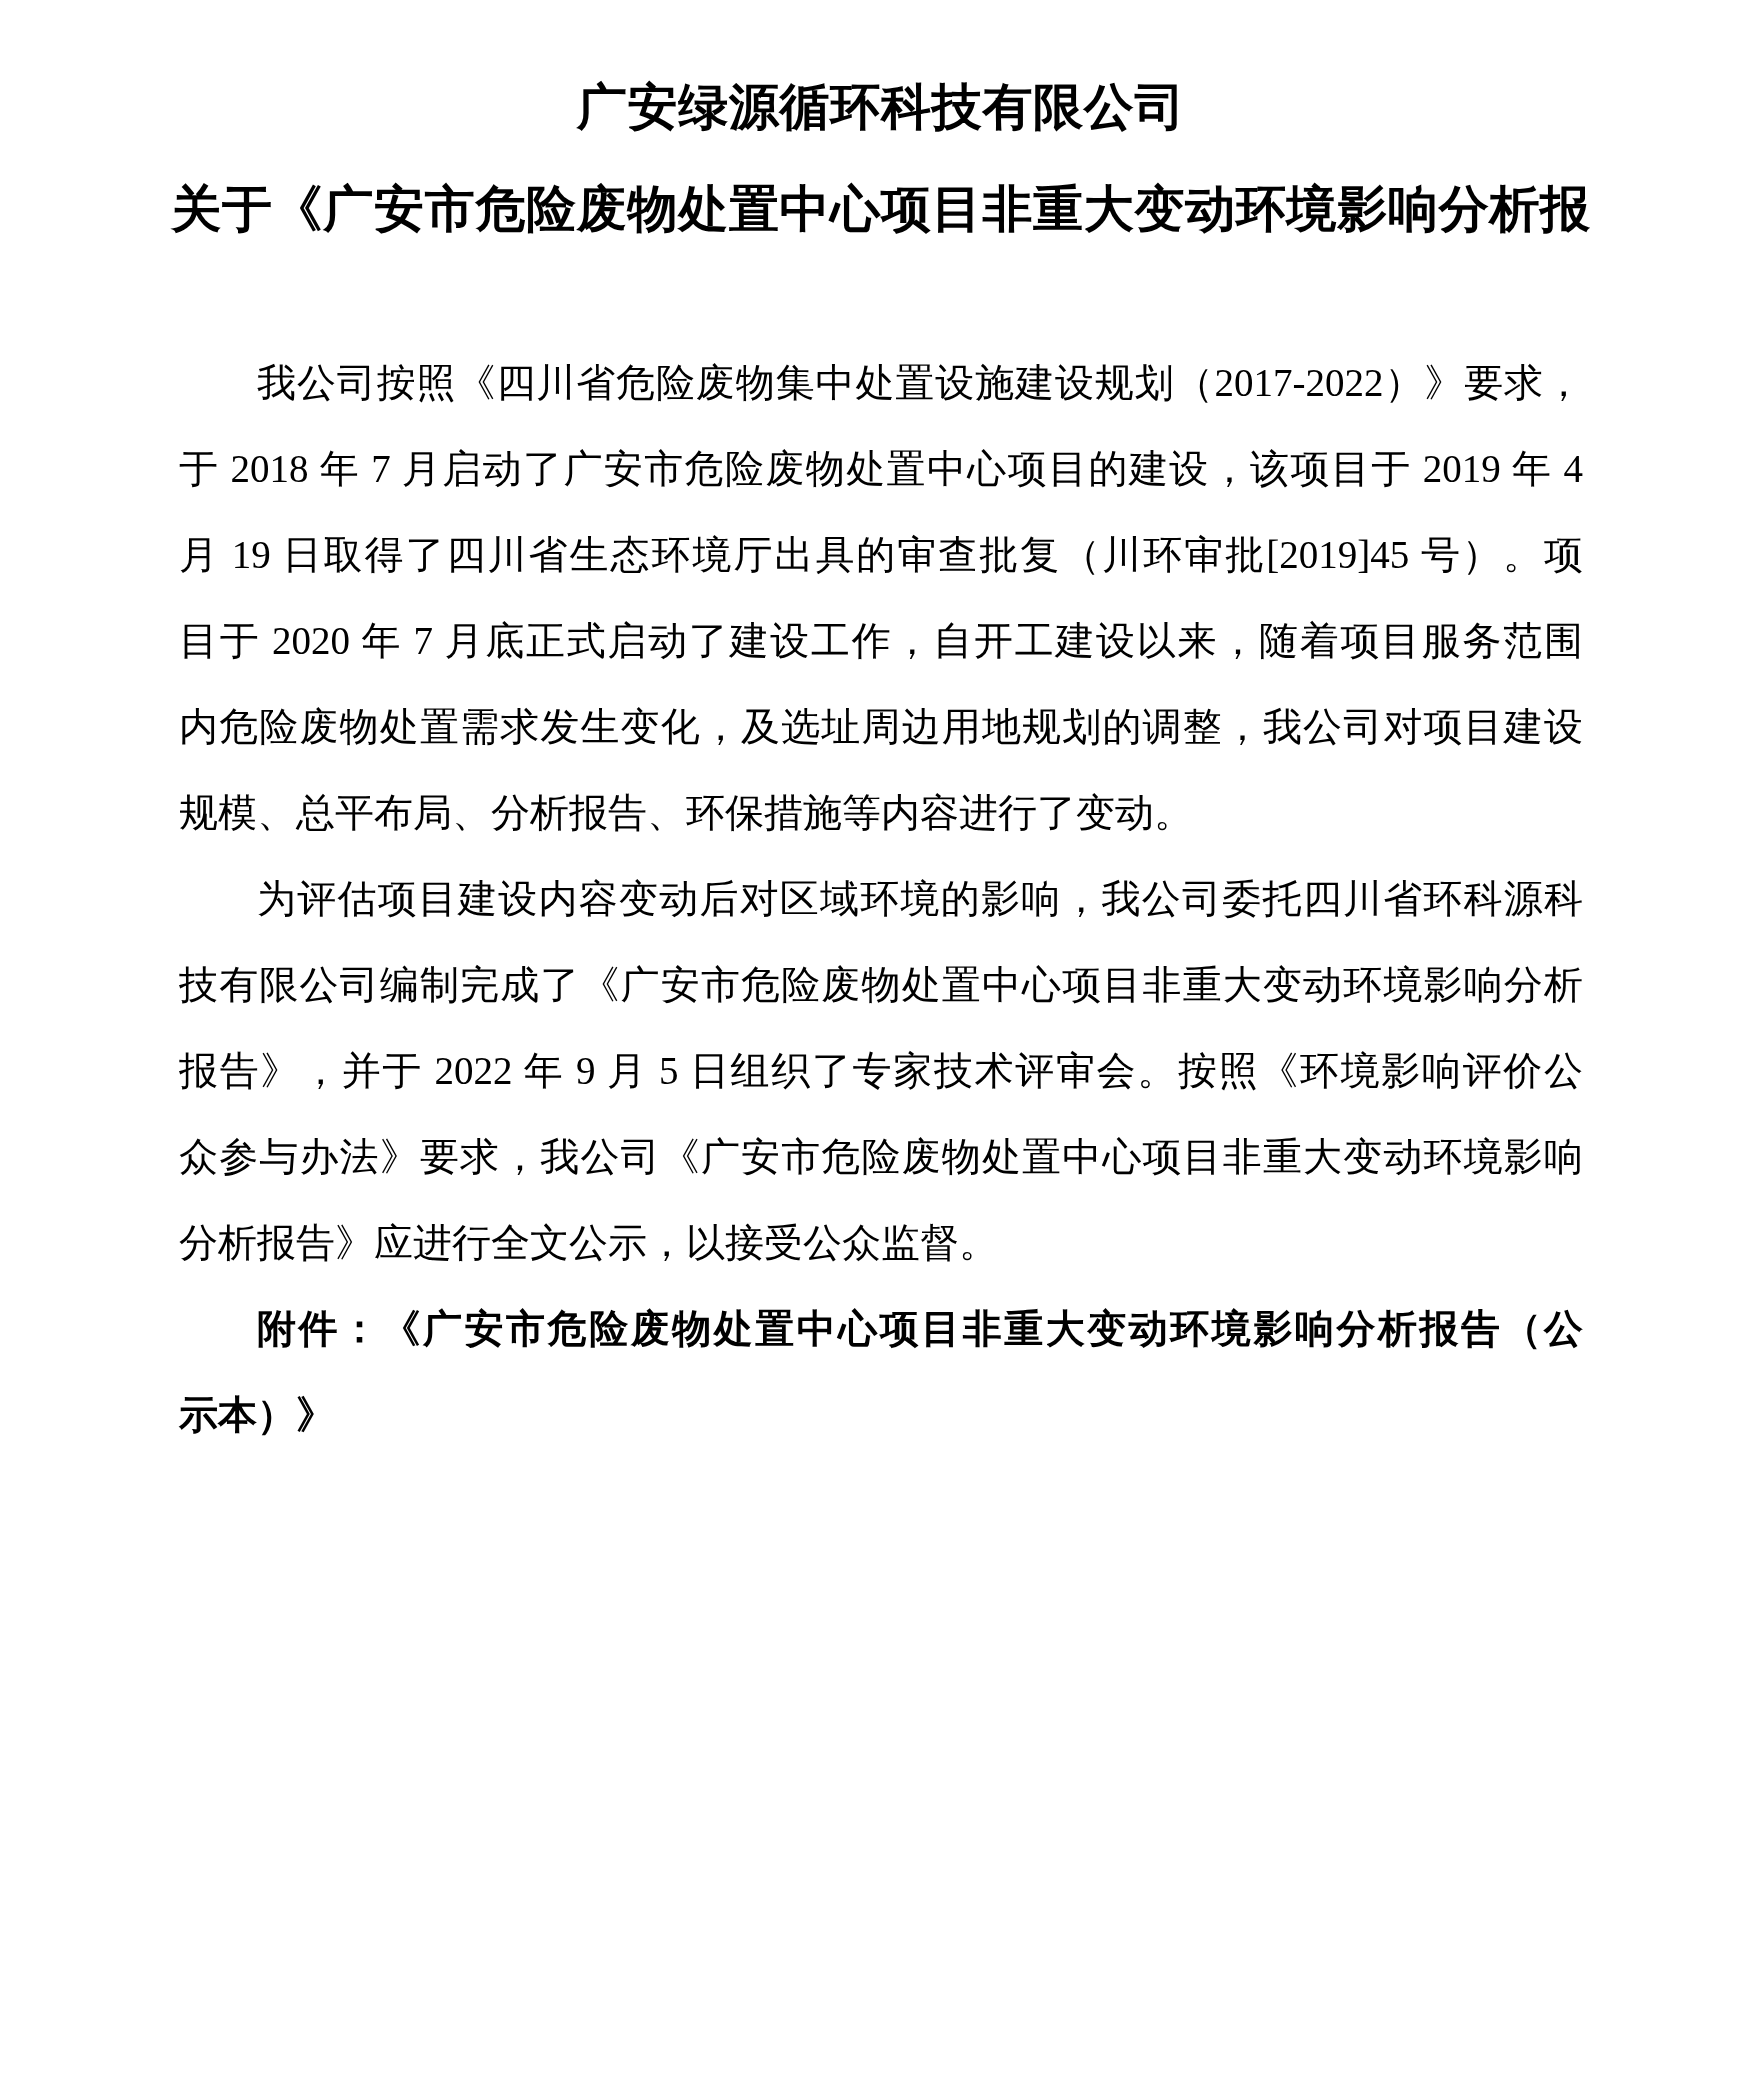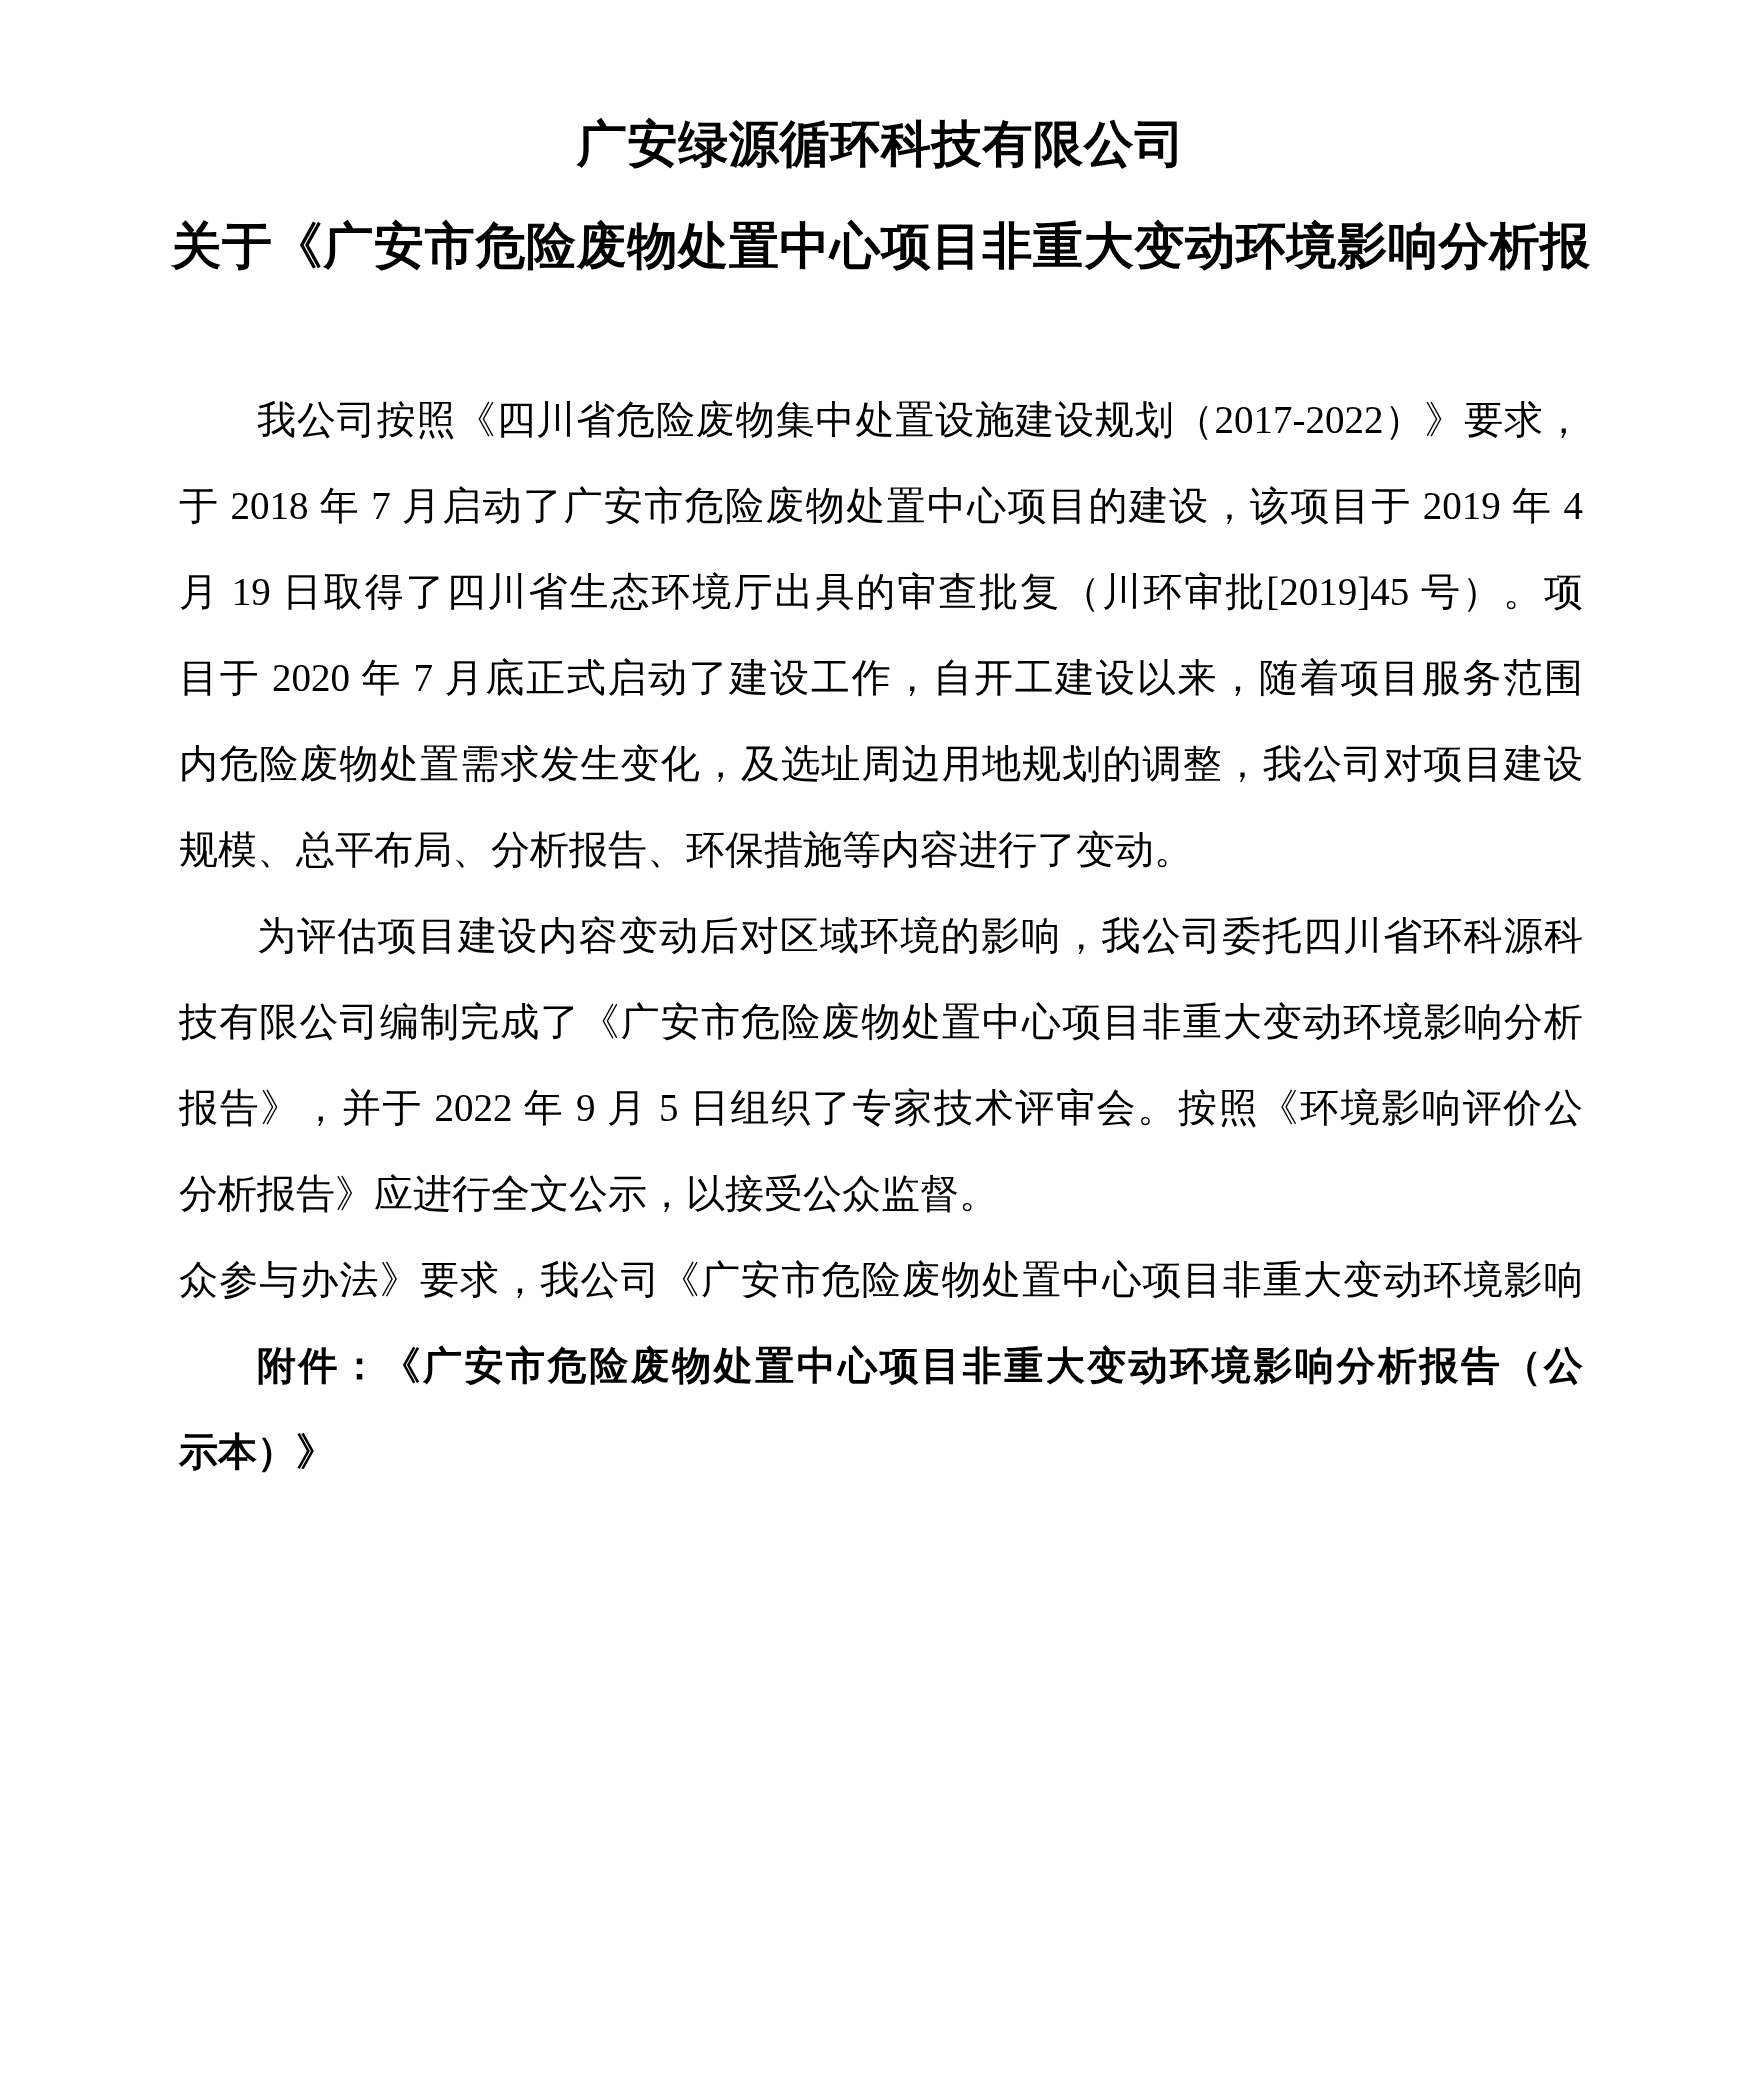--- a/index.html
+++ b/index.html
@@ -7,21 +7,21 @@
     padding: 0;
     background: #ffffff;
   }
   .page {
     position: relative;
     width: 1762px;
     height: 2077px;
     background: #ffffff;
     color: #000000;
     box-sizing: border-box;
-    padding: 93px 179px 0 179px;
+    padding: 56px 179px 0 179px;
     font-family: "Liberation Serif", "DejaVu Serif", serif;
     overflow: hidden;
   }
   .doc-title {
     margin: 0 -29px;
     font-family: "Liberation Sans", "DejaVu Sans", sans-serif;
     font-weight: 900;
     font-size: 50px;
     line-height: 102px;
     text-align: center;
@@ -73,22 +73,22 @@
       <p class="body-line fill">月 19 日取得了四川省生态环境厅出具的审查批复（川环审批[2019]45 号）。项</p>
       <p class="body-line fill">目于 2020 年 7 月底正式启动了建设工作，自开工建设以来，随着项目服务范围</p>
       <p class="body-line fill">内危险废物处置需求发生变化，及选址周边用地规划的调整，我公司对项目建设</p>
       <p class="body-line">规模、总平布局、分析报告、环保措施等内容进行了变动。</p>
     </div>
 
     <div>
       <p class="body-line fill first">为评估项目建设内容变动后对区域环境的影响，我公司委托四川省环科源科</p>
       <p class="body-line fill">技有限公司编制完成了《广安市危险废物处置中心项目非重大变动环境影响分析</p>
       <p class="body-line fill">报告》，并于 2022 年 9 月 5 日组织了专家技术评审会。按照《环境影响评价公</p>
+      <p class="body-line fill">众参与办法》要求，我公司《广安市危险废物处置中心项目非重大变动环境影响</p>
       <p class="body-line">分析报告》应进行全文公示，以接受公众监督。</p>
-      <p class="body-line fill">众参与办法》要求，我公司《广安市危险废物处置中心项目非重大变动环境影响</p>
     </div>
 
     <div>
       <p class="body-line fill first attachment-line">附件：《广安市危险废物处置中心项目非重大变动环境影响分析报告（公</p>
       <p class="body-line attachment-line">示本）》</p>
     </div>
 
   </div>
 
 

